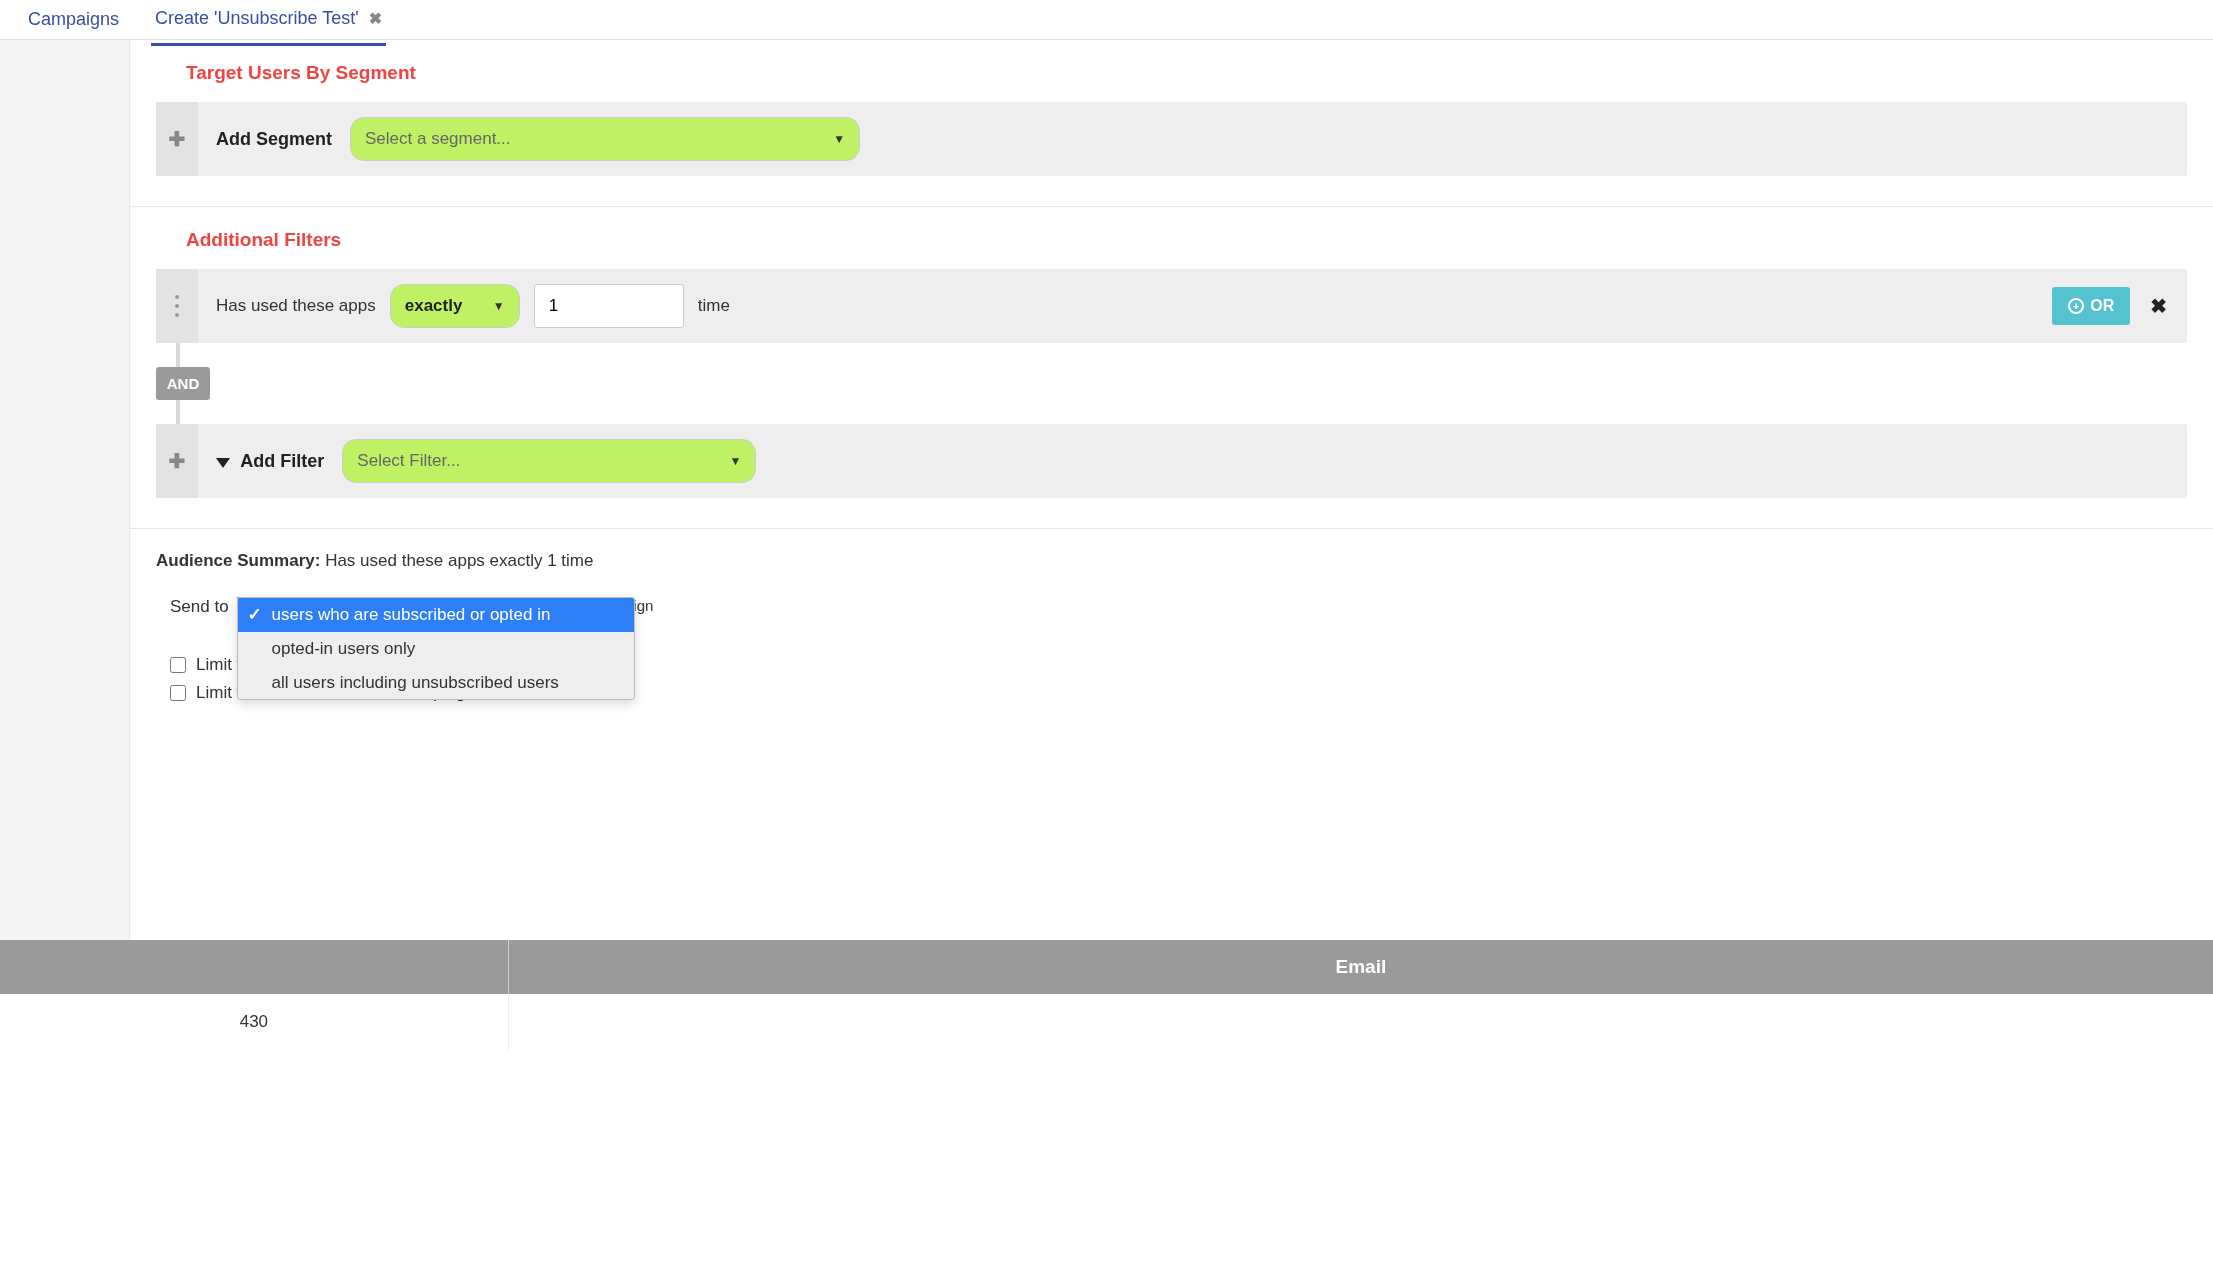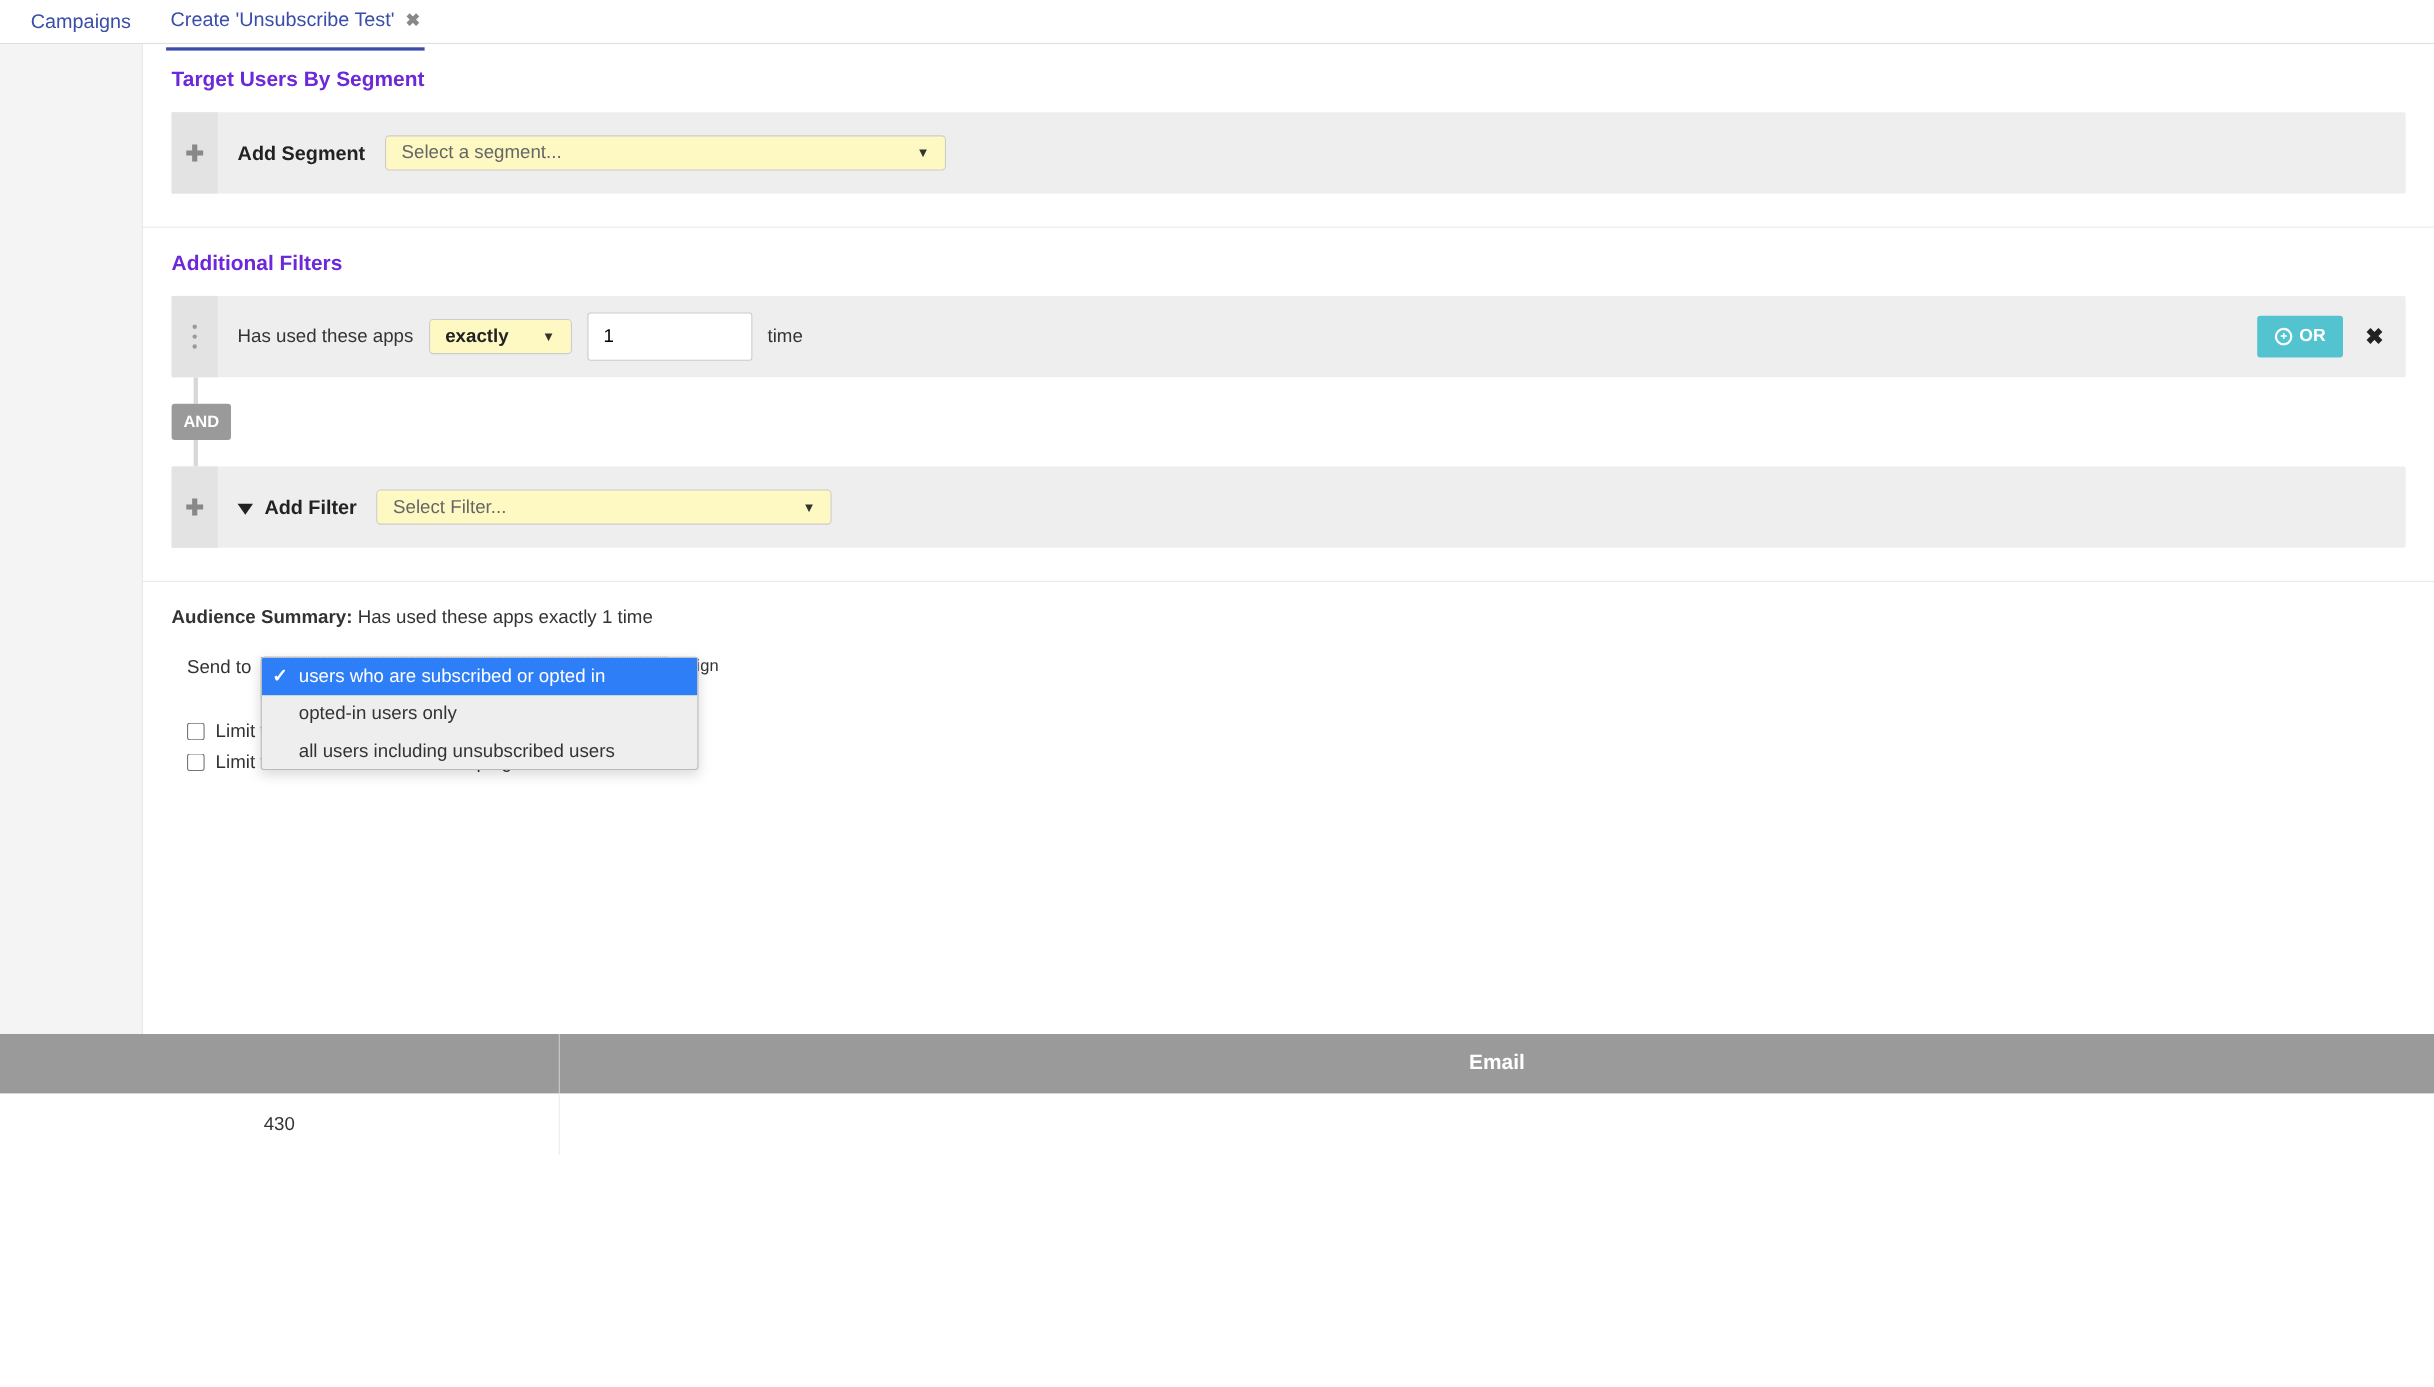--- a/index.html
+++ b/index.html
@@ -49,22 +49,23 @@
     flex: 1;
     background: #fff;
   }
   .section {
     border-bottom: 1px solid #e8e8e8;
     padding: 22px 26px 30px 26px;
   }
   .section-title {
     font-size: 19px;
     font-weight: 600;
-    color: #6d28d9;
+    color: #ef4444;
     margin-bottom: 18px;
+    margin-left: 30px;
   }
   .row-gray {
     background: #eeeeee;
     display: flex;
     align-items: center;
     min-height: 74px;
     border-radius: 2px;
     position: relative;
   }
   .drag-handle {
@@ -104,23 +105,23 @@
     white-space: nowrap;
   }
   .row-text {
     font-size: 17px;
     color: #333;
     padding: 0 14px 0 18px;
     white-space: nowrap;
   }
   .select-box {
     border: 1px solid #ccc;
-    background: #fef9c3;
-    border-radius: 4px;
-    height: 32px;
+    background: #bef264;
+    border-radius: 14px;
+    height: 44px;
     display: flex;
     align-items: center;
     justify-content: space-between;
     padding: 0 14px;
     color: #666;
     font-size: 17px;
     cursor: pointer;
     gap: 20px;
   }
   .select-box .caret { color: #333; font-size: 12px; }

